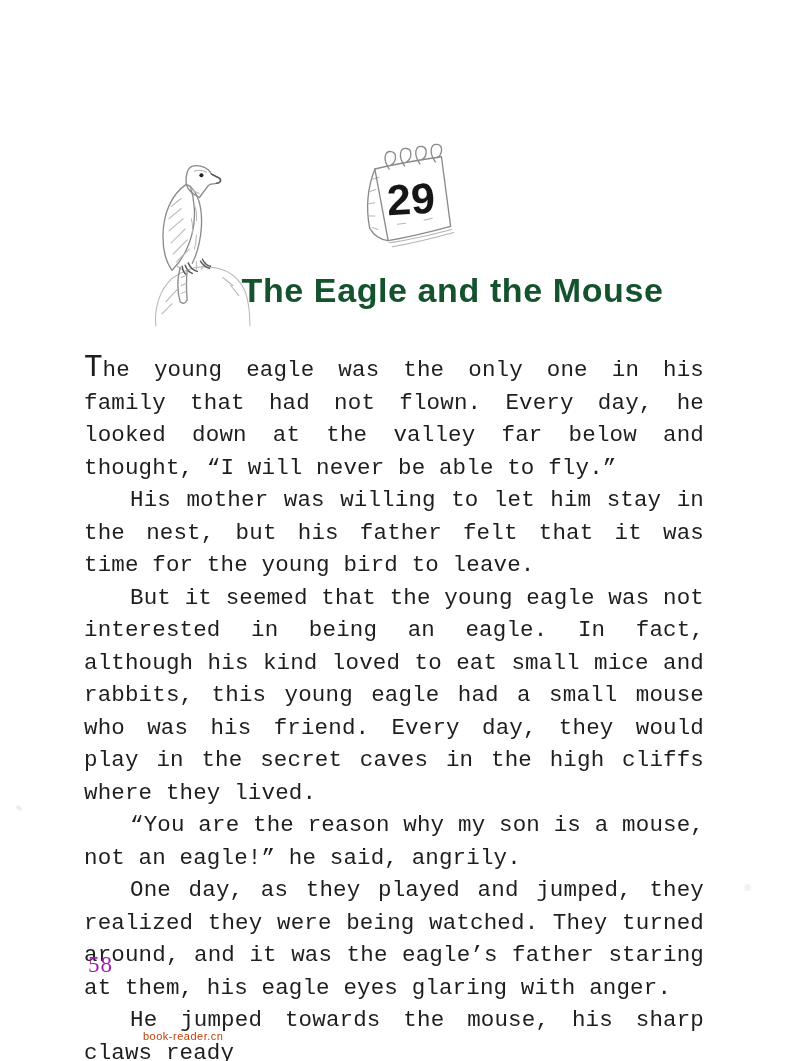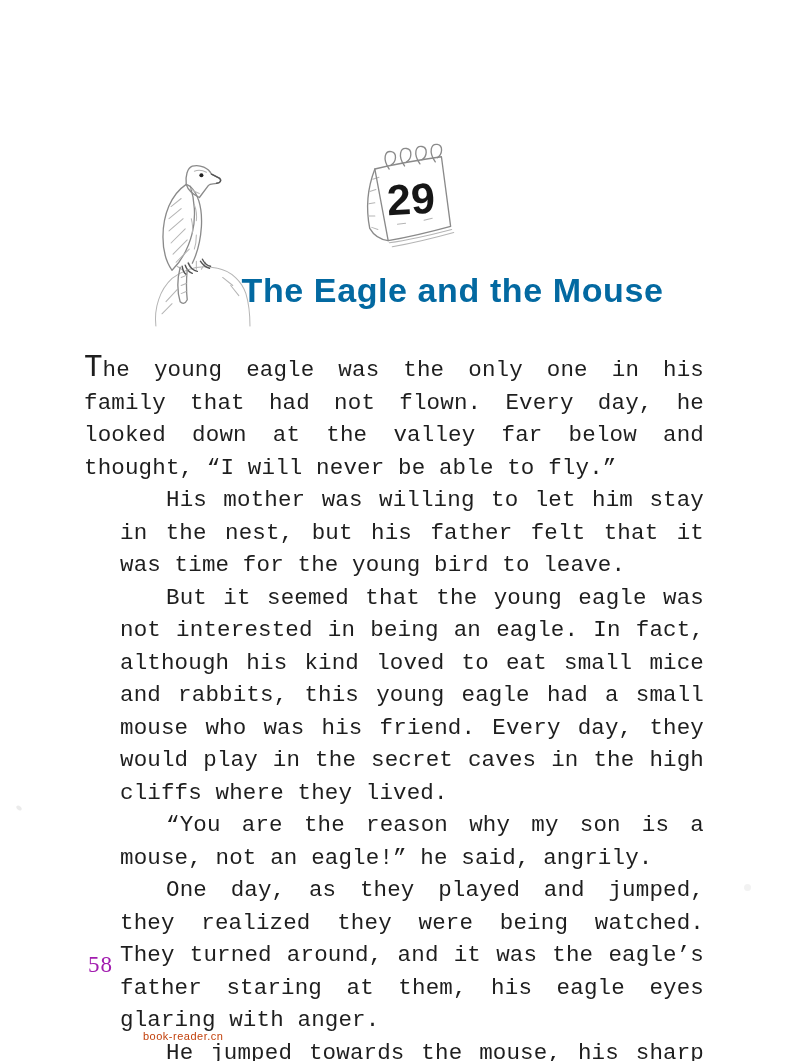--- a/index.html
+++ b/index.html
@@ -21,31 +21,31 @@
   .cal-number{
     font-family:"Liberation Sans", sans-serif;
     font-size:42px;font-weight:bold;fill:#161616;
   }
   
   .title{
     position:absolute;left:160px;right:55px;top:248px;
     text-align:center;
     font-family:"Liberation Sans", sans-serif;
     font-size:34px;letter-spacing:.6px;
-    color:#0369a1;
+    color:#14532d;
   }
   
   .story{
     position:absolute;left:84px;top:352px;width:620px;
     font-size:22.5px;line-height:32.5px;letter-spacing:.15px;
     text-align:justify;
     font-family:Liberation Mono, monospace;
   }
   .story p{margin:0;}
-  .story p.indent{text-indent:46px;margin-left:36px;}
+  .story p.indent{text-indent:46px;}
   .lead-initial{font-size:31px;letter-spacing:0;}
   
   .page-number{
     position:absolute;left:88px;top:952px;
     font-size:23px;color:#a21caf;letter-spacing:1px;
   }
   .watermark{
     position:absolute;left:143px;top:1030px;
     font-family:"Liberation Sans", sans-serif;
     font-size:11px;color:#c2410c;letter-spacing:.5px;

